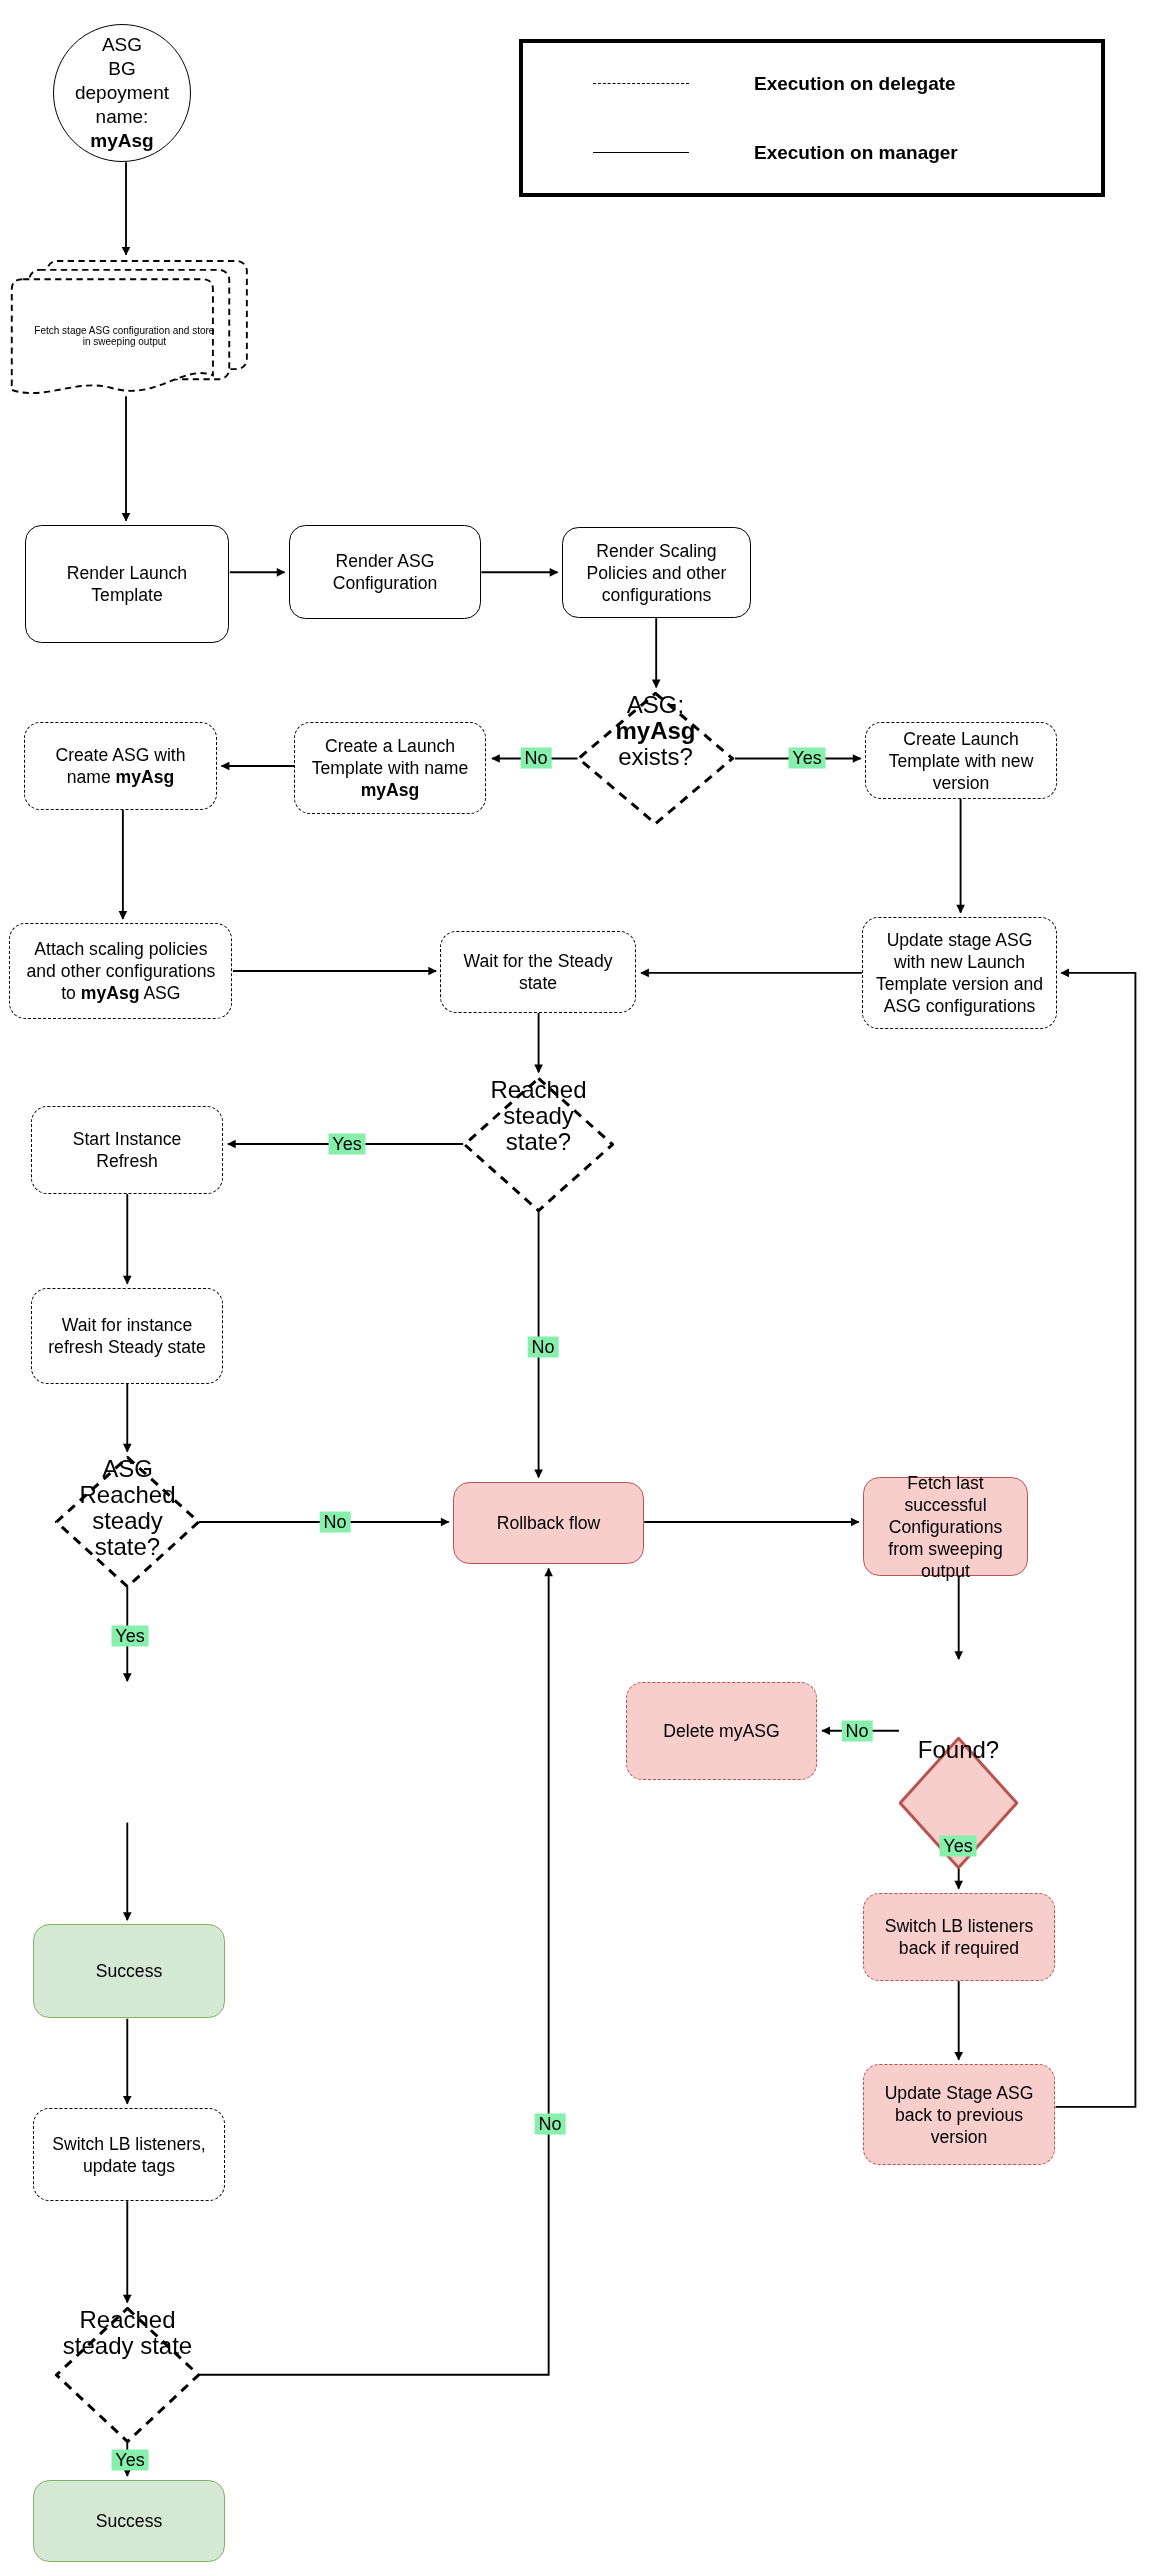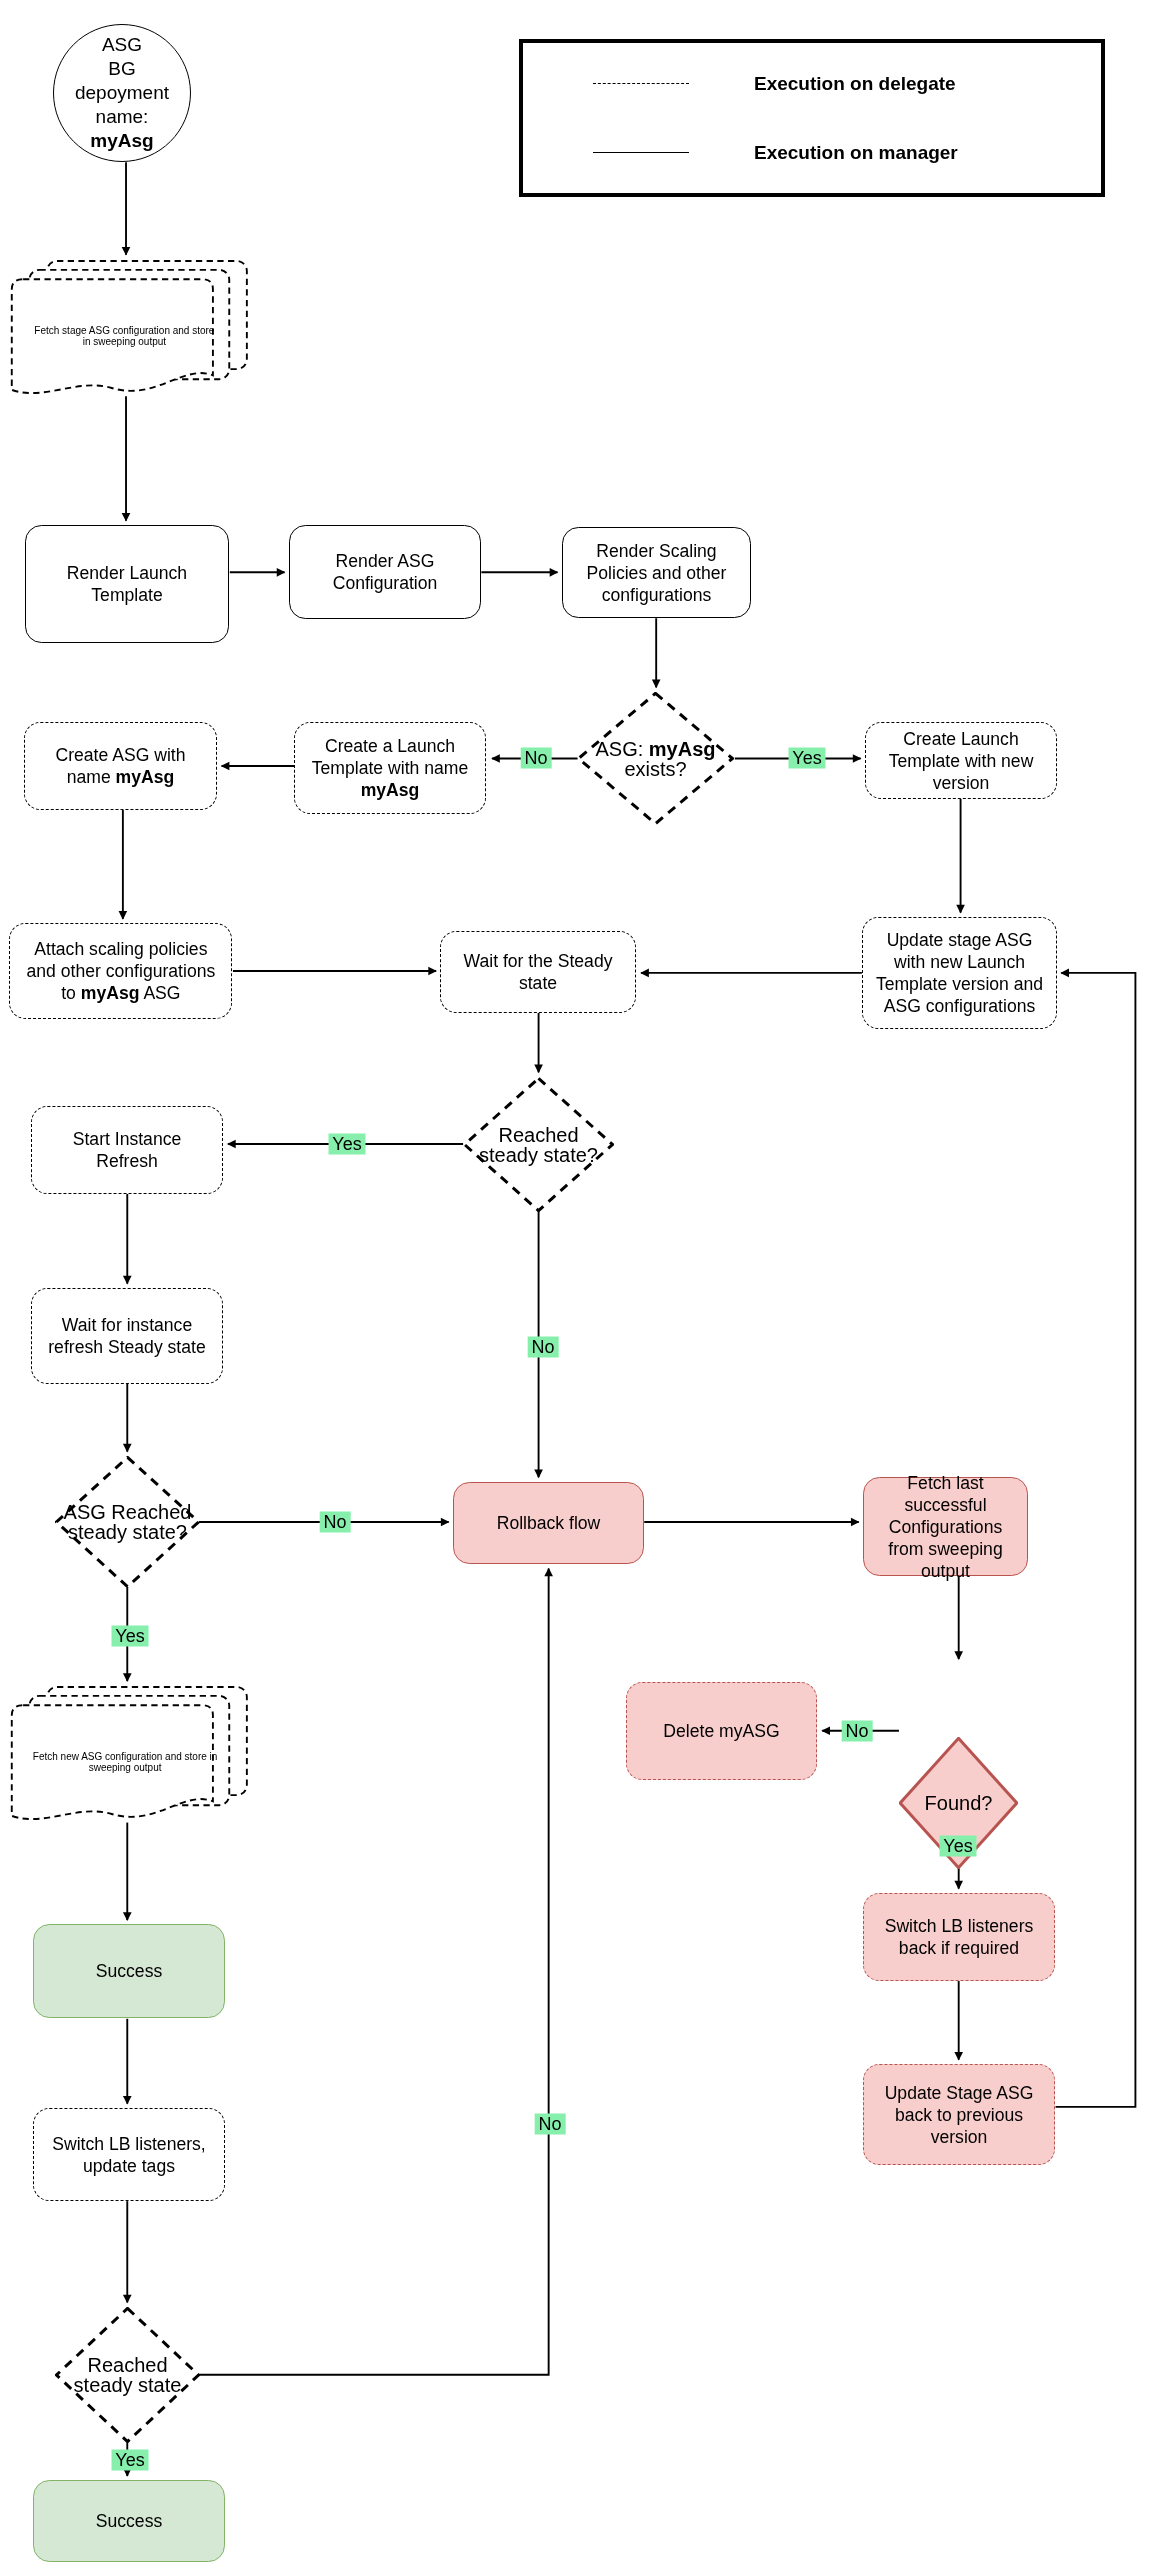--- a/index.html
+++ b/index.html
@@ -7,22 +7,22 @@
           font-family:"Liberation Sans",sans-serif;color:#000;overflow:hidden;}
   .node{position:absolute;box-sizing:border-box;display:flex;align-items:center;
         justify-content:center;text-align:center;font-size:17.6px;line-height:22px;}
   .rect{border:1.9px solid #000;border-radius:16.4px;background:#fff;}
   .dashedb{border-style:dashed;}
   .danger{background:#f8cecc;border-color:#b85450;}
   .success{background:#d5e8d4;border-color:#82b366;}
   .circle{border:1.9px solid #000;border-radius:50%;background:#fff;font-size:19px;line-height:24px;}
   .lbl{padding:0 7.5px;position:relative;}
   .blk{display:block;}
-  .diamond{position:absolute;display:flex;align-items:center;justify-content:center;
-           text-align:center;font-size:20px;line-height:20px;}
+  .diamond{position:absolute;display:flex;justify-content:center;
+           text-align:center;font-size:24px;line-height:26px;}
   .diamond .shp{position:absolute;left:0;top:0;width:100%;height:100%;}
   .dia-dashed{fill:#fff;stroke:#000;stroke-width:3;stroke-dasharray:9 7;vector-effect:non-scaling-stroke;}
   .dia-danger{fill:#f8cecc;stroke:#b85450;stroke-width:3;vector-effect:non-scaling-stroke;}
   .docnode{position:absolute;}
   .docnode svg{position:absolute;left:0;top:0;}
   .docpage{fill:#fff;stroke:#000;stroke-width:3;stroke-dasharray:10 7;}
   .docnode .lbl{position:absolute;left:16.4px;width:186px;top:12.6px;bottom:6.3px;display:flex;
                 align-items:center;justify-content:center;text-align:center;}
   .edges{position:absolute;left:0;top:0;pointer-events:none;}
   .edge{fill:none;stroke:#000;stroke-width:3;}
@@ -172,28 +172,20 @@
   <div class="diamond" style="left:899px;top:1737px;width:119px;height:132px;">
     <svg class="shp" viewBox="0 0 100 100" preserveAspectRatio="none">
         <polygon class="dia-danger" points="50,1 99,50 50,99 1,50"></polygon>
       </svg>
     <div class="lbl">Found?</div>
   </div>
   <div class="node rect dashedb danger" style="left:626px;top:1682px;width:191px;height:98px;">
     <div class="lbl">Delete myASG</div>
   </div>
 
-  <div class="docnode" style="left:8.2px;top:1685px;width:242px;height:148px;">
-    <svg width="242" height="148" viewBox="0 0 385 235">
-      <rect class="docpage" x="62" y="3" width="318" height="172" rx="16"></rect>
-      <rect class="docpage" x="34" y="17" width="318" height="174" rx="16"></rect>
-      <path class="docpage" d="M 24,32 H 310 Q 326,32 326,48 V 185 C 280,166 235,226 165,205 C 110,189 58,226 6,208 V 48 Q 6,32 24,32 Z"></path>
-    </svg>
-    <div class="lbl">Fetch new ASG configuration and store in sweeping output</div>
-  </div>
 
   <div class="node rect success" style="left:33px;top:1924px;width:192px;height:94px;">
     <div class="lbl">Success</div>
   </div>
   <div class="node rect dashedb" style="left:33px;top:2108px;width:192px;height:93px;">
     <div class="lbl">Switch LB listeners, update tags</div>
   </div>
 
   <div class="node rect dashedb danger" style="left:863px;top:1893px;width:192px;height:88px;">
     <div class="lbl">Switch LB listeners back if required</div>

